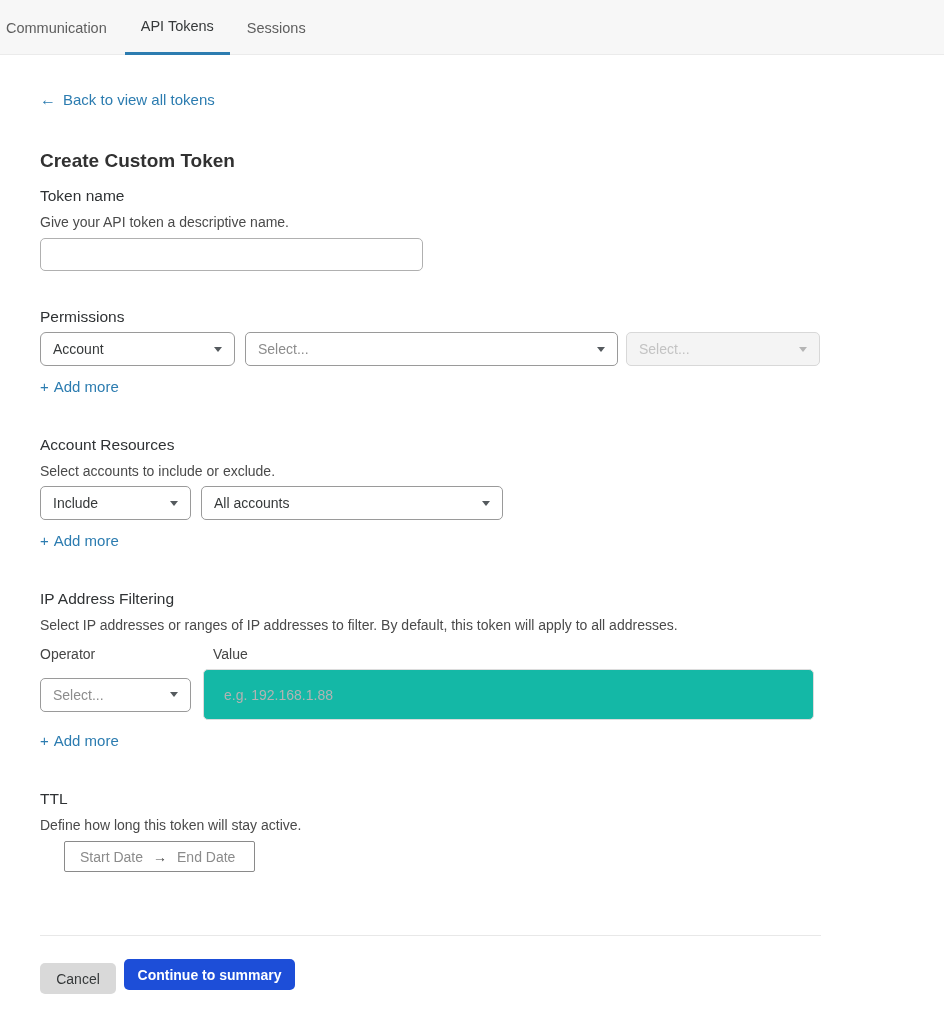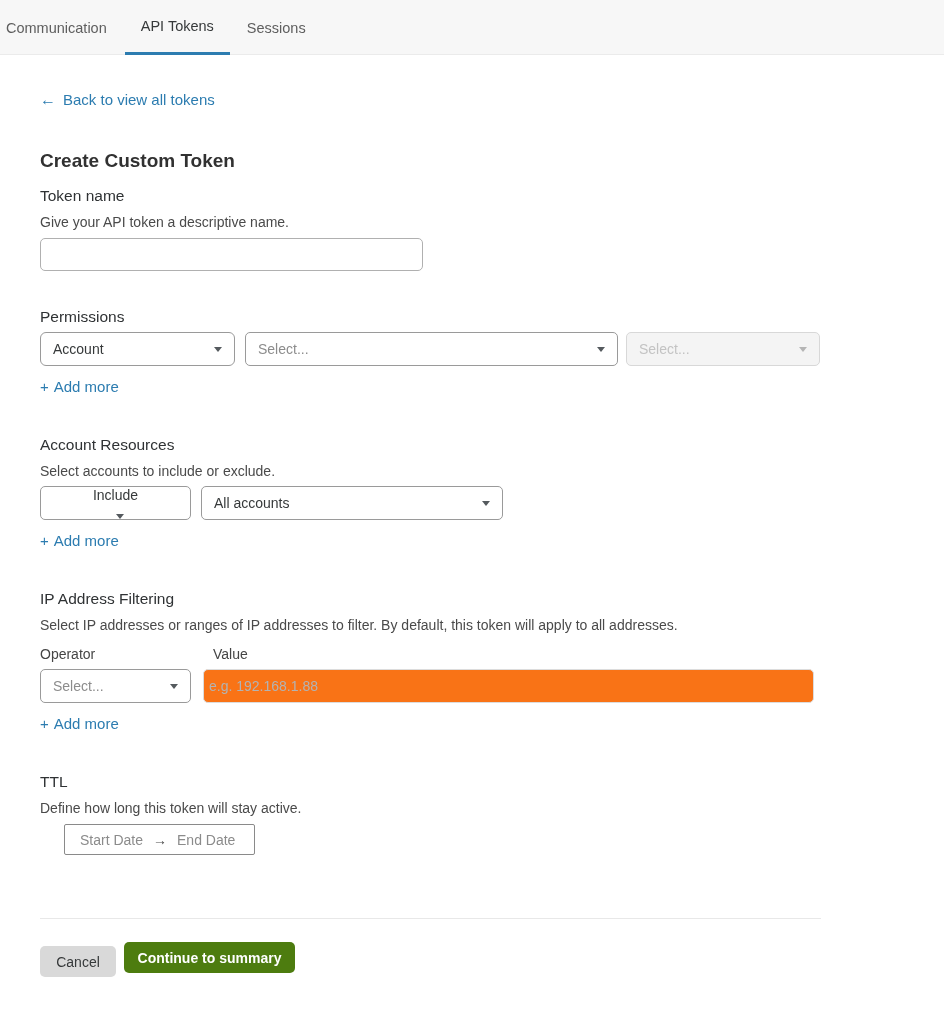--- a/index.html
+++ b/index.html
@@ -129,21 +129,21 @@
     background: #f4f4f4;
     border-color: #d8d8d8;
     cursor: default;
   }
   .select.disabled .select-value { color: #c3c3c3; }
   .select.disabled .caret { border-top-color: #b5b5b5; }
 
   .w-195 { width: 195px; margin-right: 10px; border-radius: 6px; }
   .w-373 { width: 373px; margin-right: 8px; }
   .w-194 { width: 194px; }
-  .w-151 { width: 151px; margin-right: 10px; flex-direction: column; }
+  .w-151 { width: 151px; margin-right: 10px; }
   .w-302 { width: 302px; }
   .w-151b { width: 151px; margin-right: 12px; }
 
   .add-more {
     margin-top: 13px;
     display: inline-flex;
     align-items: center;
     color: #2c7cb0;
     font-size: 15px;
     line-height: 16px;
@@ -152,28 +152,28 @@
   }
   .add-more .plus { margin-right: 5px; font-size: 15px; }
 
   
   .sublabels { margin-top: 14px; display: flex; gap: 10px; }
   .sublabel { font-size: 14px; color: #454545; line-height: 15px; }
   .sublabel.op { width: 163px; }
 
   .value-input {
     width: 611px;
-    height: 34px;
+    height: 51px;
     border: 1px solid #dcdcdc;
     border-radius: 5px;
-    background: #f97316;
+    background: #14b8a6;
     font-family: "Liberation Sans", sans-serif;
     font-size: 14px;
     color: #36393a;
-    padding: 0 5px;
+    padding: 0 20px;
     outline: none;
   }
   .value-input::placeholder { color: #b3b3b3; }
 
   
   .date-range {
     margin-top: 8px;
     width: 191px;
     height: 31px;
     border: 1px solid #8a8a8a;
@@ -210,21 +210,21 @@
   }
   .btn-cancel {
     width: 76px;
     background: #d9d9d9;
     color: #36393a;
     margin-right: 8px;
     margin-top: 8px;
   }
   .btn-continue {
     width: 171px;
-    background: #4d7c0f;
+    background: #1d4ed8;
     color: #ffffff;
     font-weight: 700;
   }
 </style>
 </head>
 <body>
 
 <div class="tabbar">
   <div class="tab">Communication</div>
   <div class="tab active">API Tokens</div>

